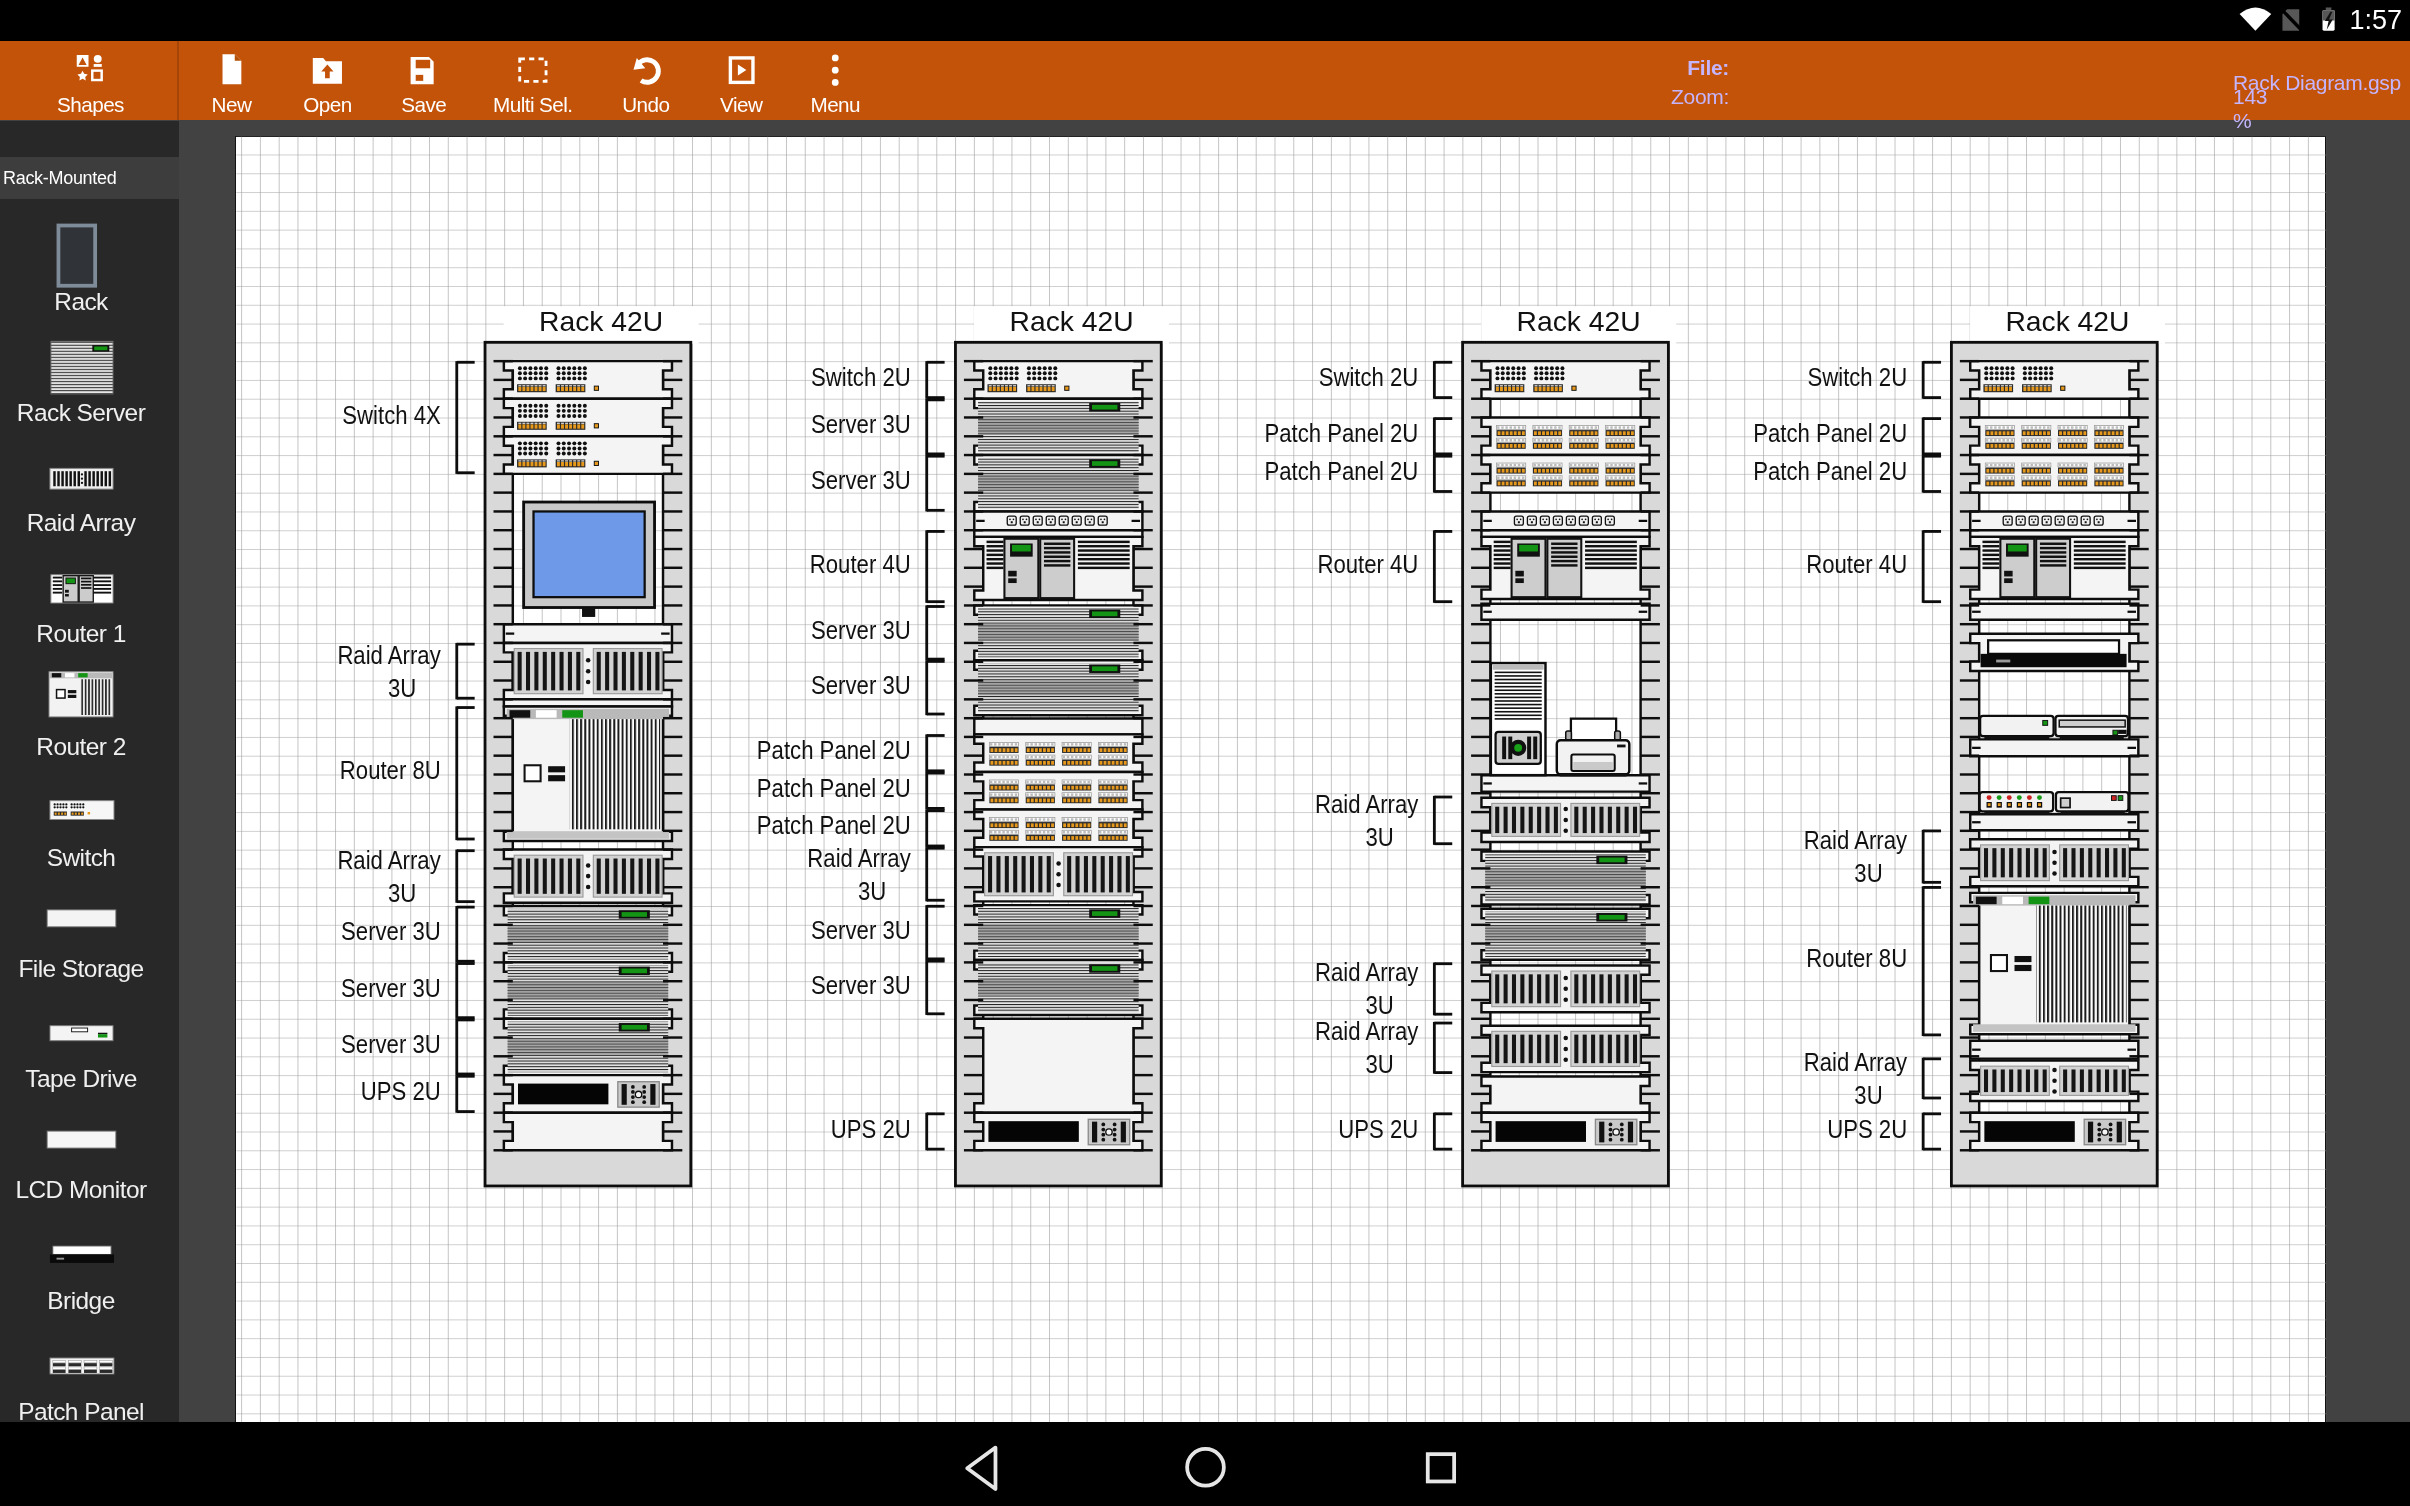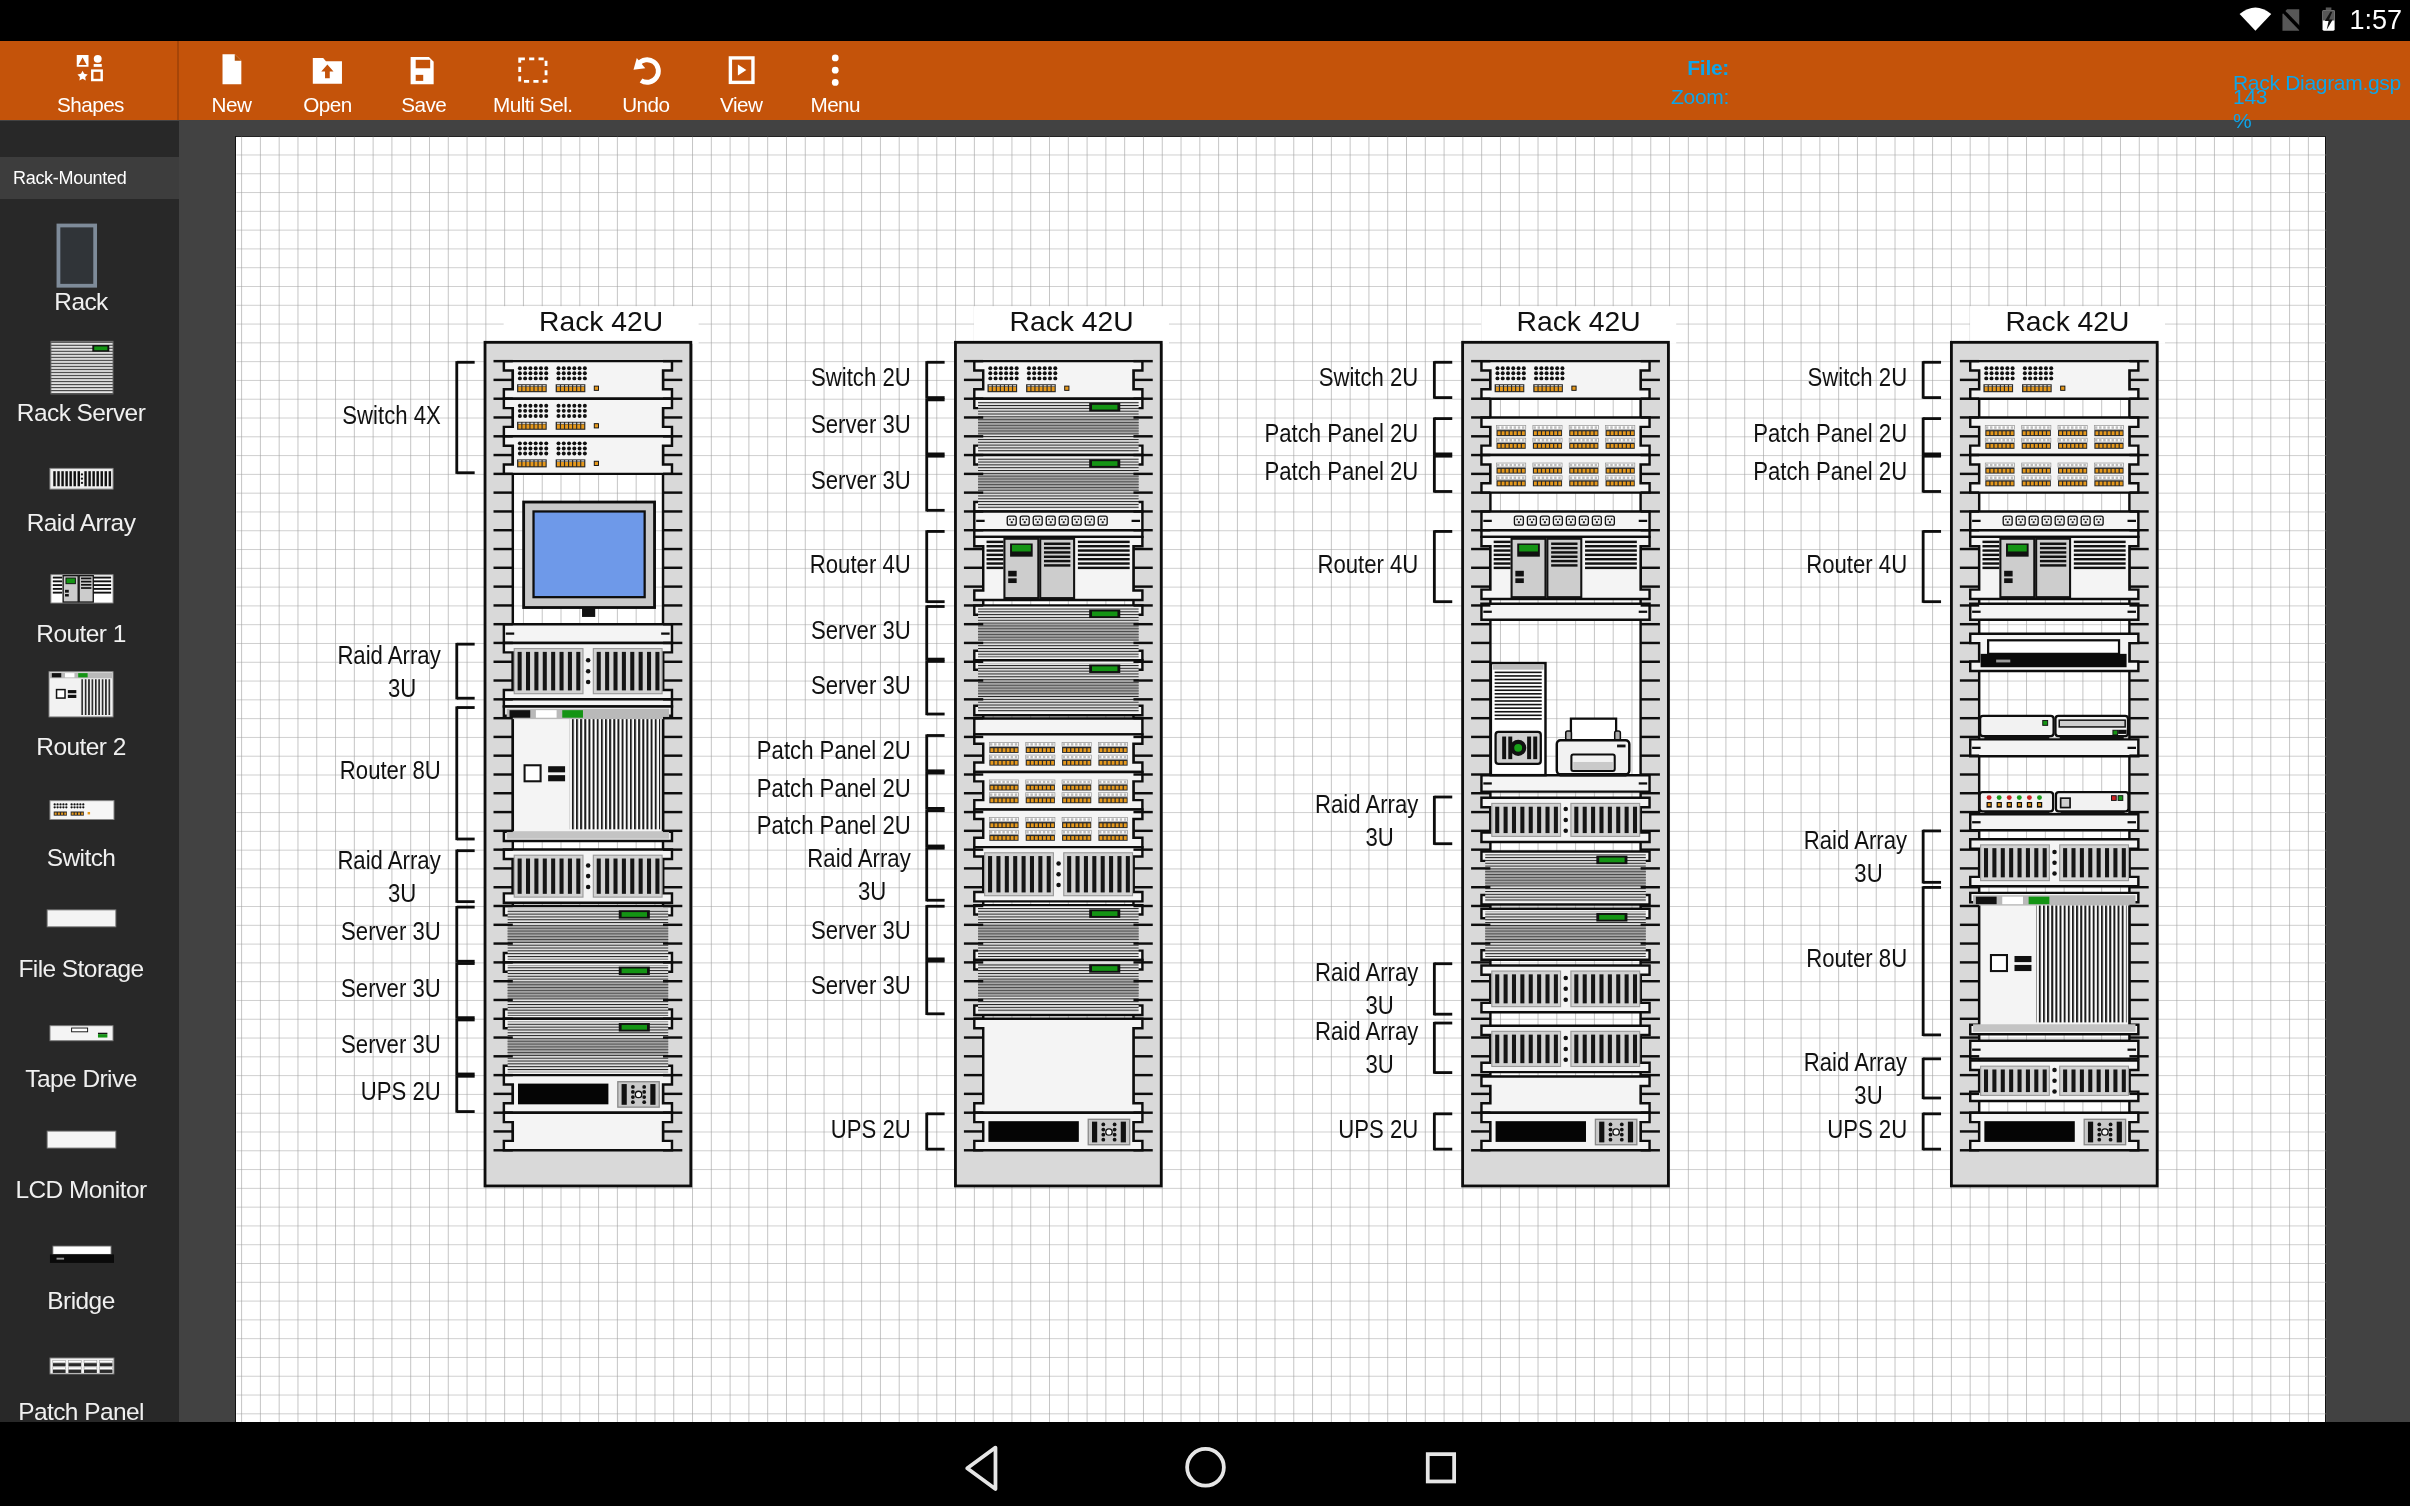--- a/index.html
+++ b/index.html
@@ -3,21 +3,21 @@
 <meta charset="utf-8">
 <style>
 html,body{margin:0;padding:0;}
 body{width:2411px;height:1507px;overflow:hidden;background:#424242;
  font-family:"Liberation Sans", sans-serif;}
 #status{position:absolute;left:0;top:0;width:2411px;height:41px;background:#000;z-index:30;}
 #toolbar{position:absolute;left:0;top:41px;width:2411px;height:79px;background:#c4530a;z-index:29;}
 #tbsep{position:absolute;left:177px;top:41px;width:1.9px;height:79px;background:#a64508;z-index:31;}
 #sidebar{position:absolute;left:0;top:121px;width:179px;height:1301px;background:#282828;z-index:20;}
 #sidehead{position:absolute;left:0px;top:157px;width:179px;height:42px;background:#3d3d3d;z-index:21;
- color:#fff;font-size:18px;line-height:42px;padding-left:13px;box-sizing:border-box;letter-spacing:-0.3px;}
+ color:#fff;font-size:18px;line-height:42px;padding-left:3px;box-sizing:border-box;letter-spacing:-0.3px;}
 #canvas{position:absolute;left:179px;top:121px;width:2232px;height:1301px;background:#424242;z-index:1;}
 #page{position:absolute;left:235px;top:136px;width:2091px;height:1375px;background:#fff;
  border-left:1.9px solid #111;border-top:1.9px solid #111;border-right:1.9px solid #111;z-index:2;box-sizing:border-box;}
 #diagram{position:absolute;left:0;top:0;z-index:5;}
 #navbar{position:absolute;left:0;top:1422px;width:2411px;height:85px;background:#000;z-index:40;}
 </style>
 </head>
 <body>
 <div id="canvas"></div>
 <div id="page"></div>
@@ -2524,21 +2524,21 @@
 <text x="686" y="120" font-size="22" text-anchor="middle" fill="#fff" font-family="Liberation Sans" letter-spacing="-0.6">Undo</text>
 <rect x="776" y="62" width="24" height="26" fill="none" stroke="#fff" stroke-width="3.6"></rect>
       <path d="M784,69 l9,5.8 -9,5.8 Z" fill="#fff"></path>
 <text x="787.5" y="120" font-size="22" text-anchor="middle" fill="#fff" font-family="Liberation Sans" letter-spacing="-0.6">View</text>
 <circle cx="887.5" cy="62" r="3.6" fill="#fff"></circle>
       <circle cx="887.5" cy="75" r="3.6" fill="#fff"></circle>
       <circle cx="887.5" cy="88" r="3.6" fill="#fff"></circle>
 <text x="887.5" y="120" font-size="22" text-anchor="middle" fill="#fff" font-family="Liberation Sans" letter-spacing="-0.6">Menu</text>
 </g>
 </svg>
-<div style="position:absolute;z-index:32;left:0;top:0;width:1917px;height:121px;color:#0ea5e9;font-size:21px;letter-spacing:-0.3px;">
+<div style="position:absolute;z-index:32;left:0;top:0;width:1917px;height:121px;color:#c4b5fd;font-size:21px;letter-spacing:-0.3px;">
 <span style="position:absolute;right:188px;top:56px;font-weight:bold;">File:</span>
 <span style="position:absolute;left:2233px;top:71px;white-space:nowrap;">Rack Diagram.gsp</span>
 <span style="position:absolute;right:188px;top:85px;font-weight:normal;">Zoom:</span>
 <span style="position:absolute;left:2233px;top:85px;">143 %</span>
 </div>
 <div id="sidebar"></div>
 <div id="sidehead">Rack-Mounted</div>
 <svg style="position:absolute;z-index:22;left:0;top:121px" width="179" height="1301" viewBox="0 128 190 1382">
 <defs></defs>
 <rect x="62" y="239" width="39" height="64" fill="#303438" stroke="#7e8b99" stroke-width="4"></rect>

